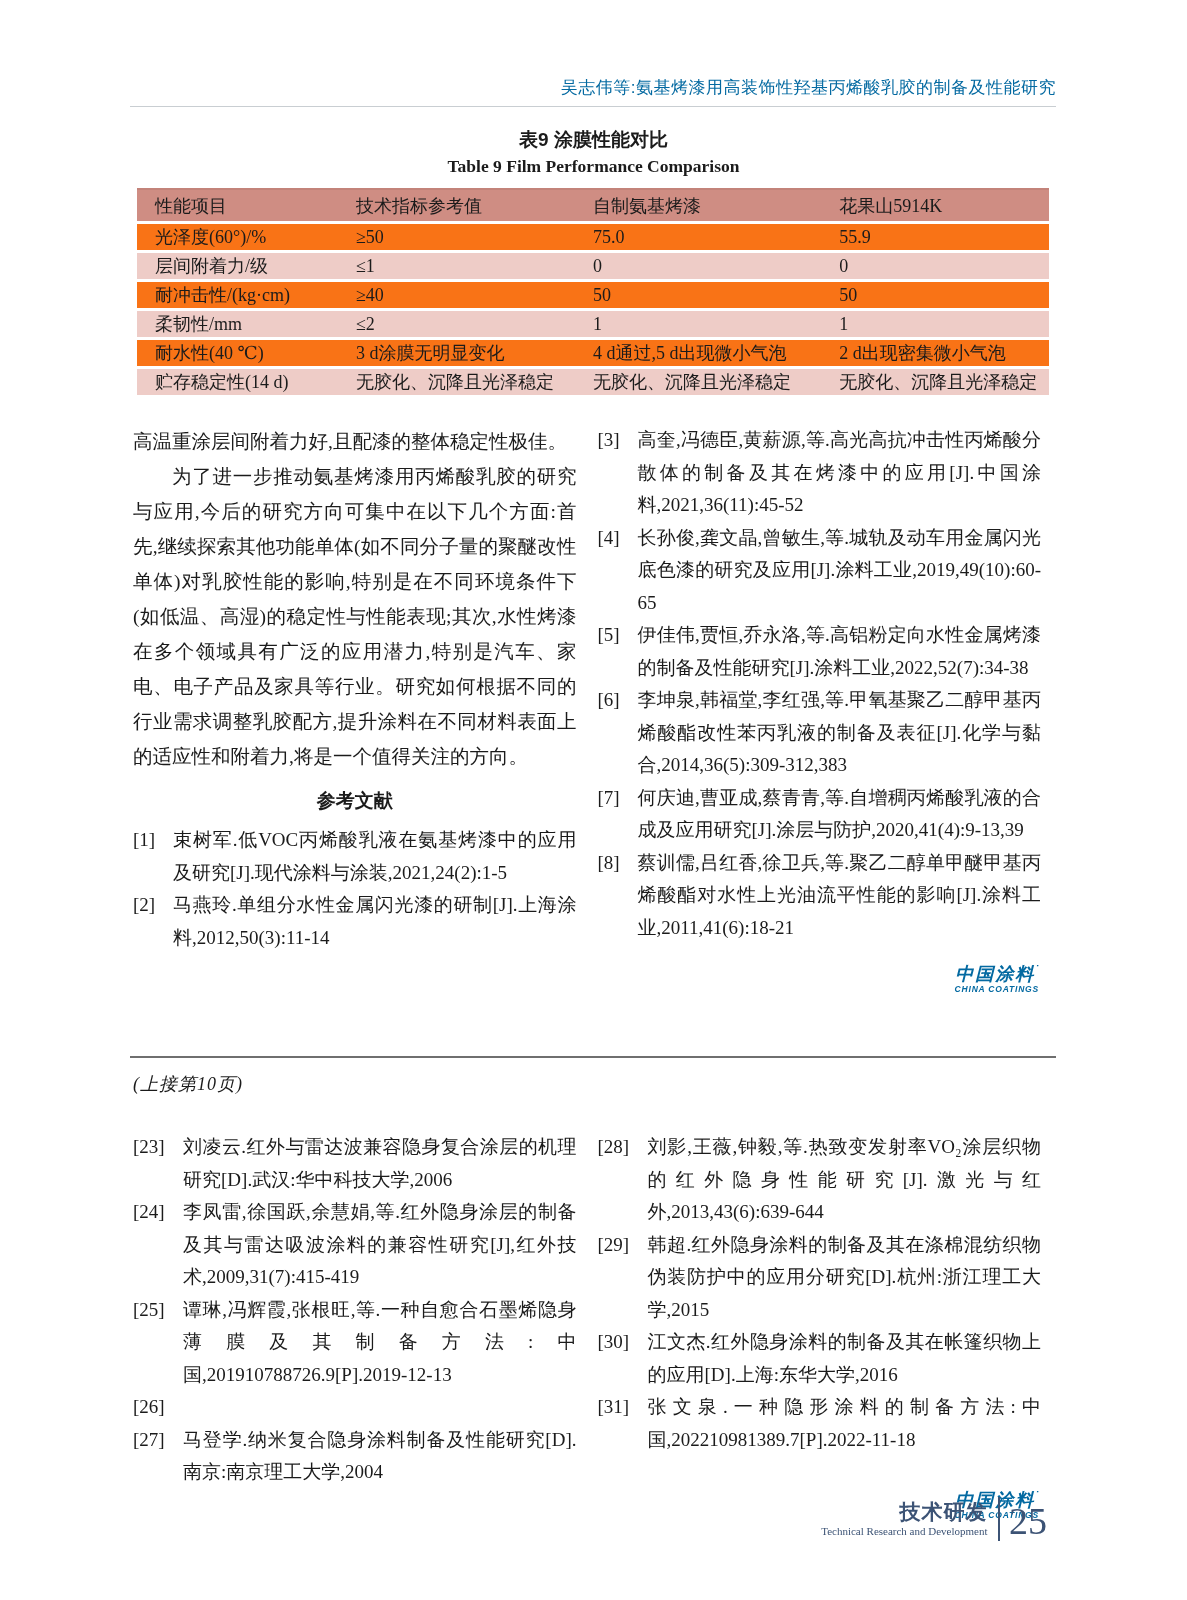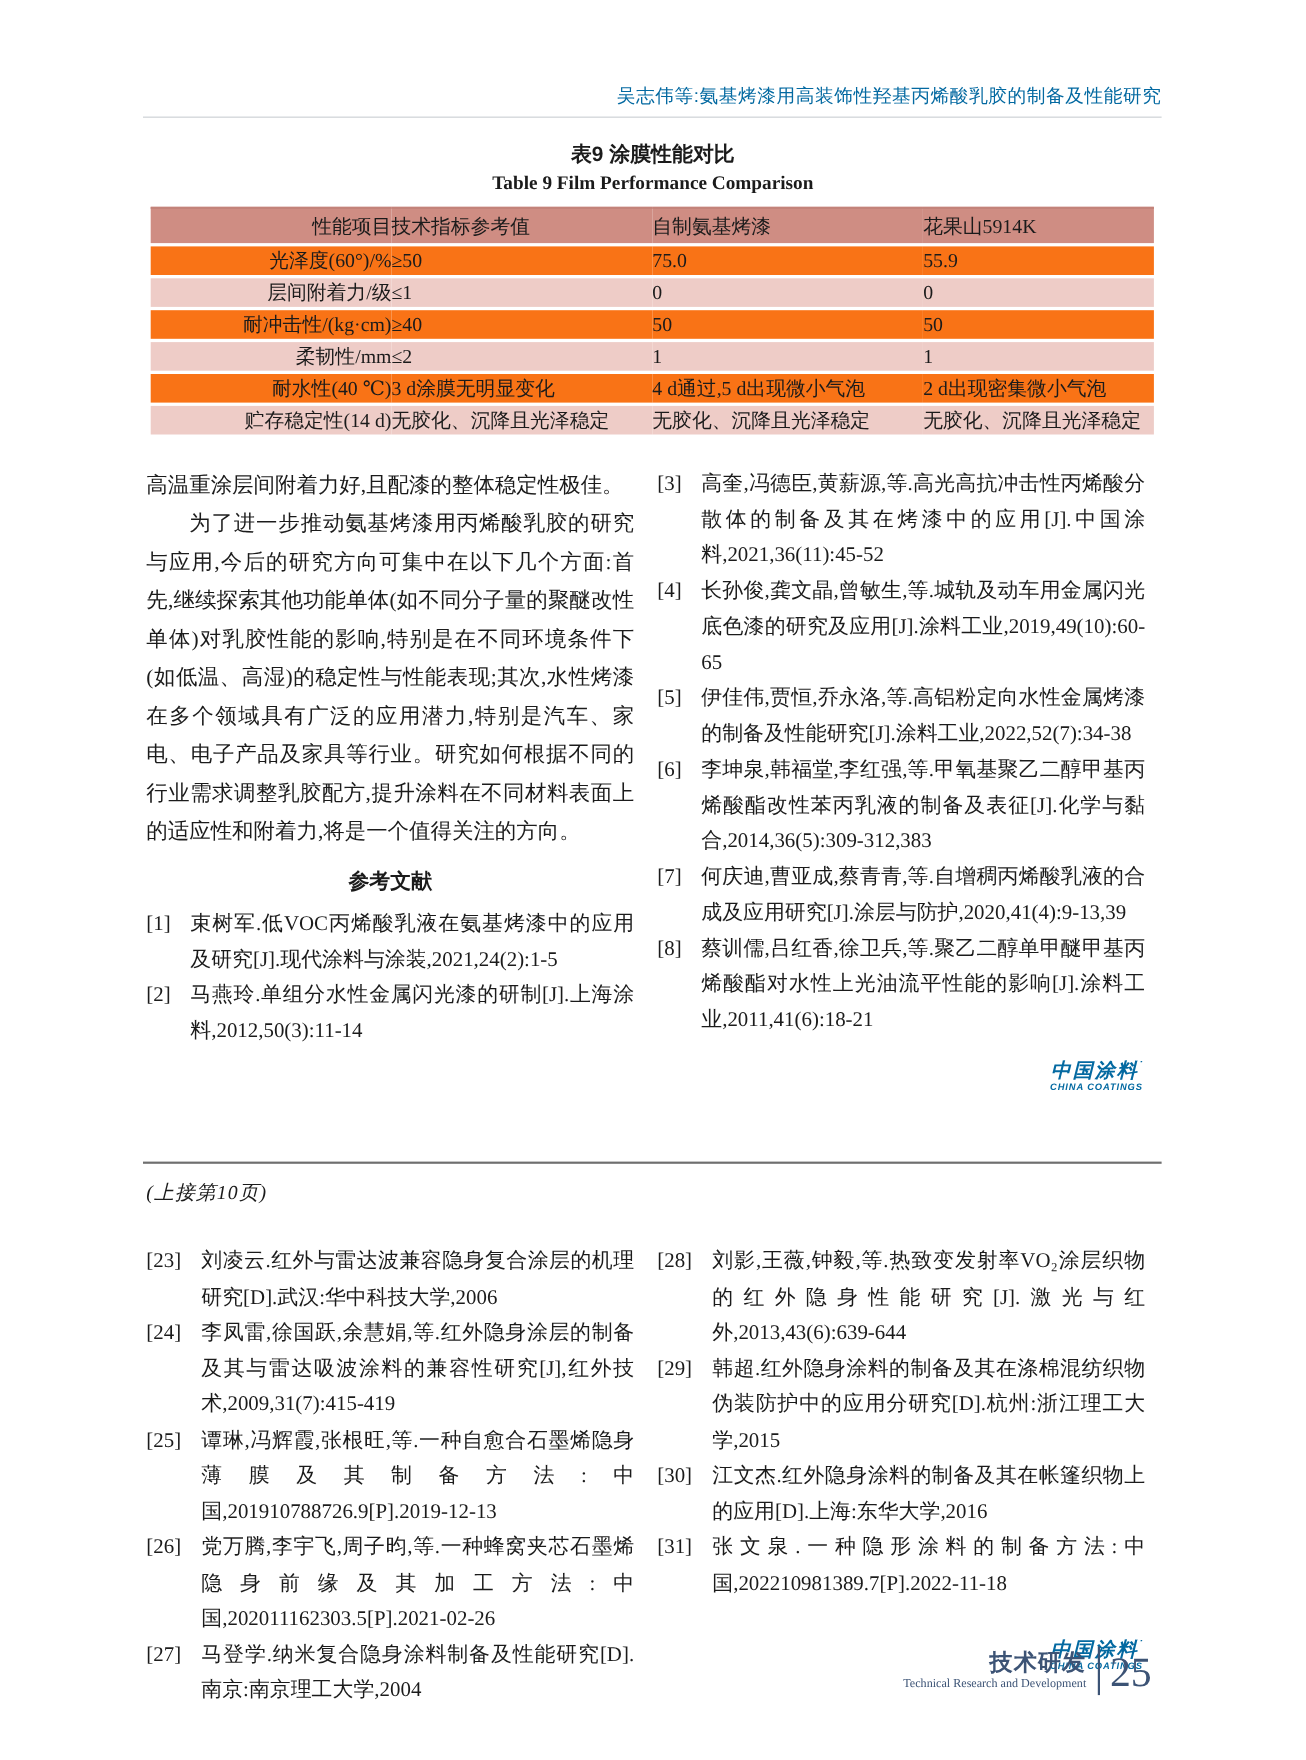--- a/index.html
+++ b/index.html
@@ -36,21 +36,21 @@
     font-size:18px; table-layout:fixed;
   }
   table.perf col.c1 { width:24%; } table.perf col.c2 { width:26%; }
   table.perf col.c3 { width:27%; } table.perf col.c4 { width:23%; }
   table.perf th {
     background:#cf8d83; height:33px; font-weight:normal;
     border-top:2px solid #c3837a;
   }
   table.perf td { height:26px; }
   table.perf th, table.perf td { text-align:left; vertical-align:middle; }
-  table.perf th:first-child, table.perf td:first-child { text-align:right; padding-left:18px; }
+  table.perf th:first-child, table.perf td:first-child { text-align:left; padding-left:18px; }
   table.perf tr.stripe td { background:#eeccc7; }
   table.perf tr.plain td { background:#f97316; }
   
   .twocol { position:absolute; left:133px; width:908px; display:flex; gap:21px; }
   .twocol.upper { top:424px; }
   .twocol.lower { top:1131px; }
   .col { width:443.5px; }
   .body-p {
     font-size:19.5px; line-height:35px; text-align:justify;
     text-justify:inter-ideograph;
@@ -219,21 +219,20 @@
       <div class="ref-item">
         <span class="ref-num">[24]</span>
         <span class="ref-text">李凤雷,徐国跃,余慧娟,等.红外隐身涂层的制备及其与雷达吸波涂料的兼容性研究[J],红外技术,2009,31(7):415-419</span>
       </div>
       <div class="ref-item">
         <span class="ref-num">[25]</span>
         <span class="ref-text">谭琳,冯辉霞,张根旺,等.一种自愈合石墨烯隐身薄膜及其制备方法:中国,201910788726.9[P].2019-12-13</span>
       </div>
       <div class="ref-item">
         <span class="ref-num">[26]</span>
-        <span class="ref-text">党万腾,李宇飞,周子昀,等.一种蜂窝夹芯石墨烯隐身前缘及其加工方法:中国,202011162303.5[P].2021-02-26</span>
       </div>
       <div class="ref-item">
         <span class="ref-num">[27]</span>
         <span class="ref-text">马登学.纳米复合隐身涂料制备及性能研究[D].南京:南京理工大学,2004</span>
       </div>
     </div>
     <div class="col">
       <div class="ref-item">
         <span class="ref-num">[28]</span>
         <span class="ref-text">刘影,王薇,钟毅,等.热致变发射率VO₂涂层织物的红外隐身性能研究[J].激光与红外,2013,43(6):639-644</span>

